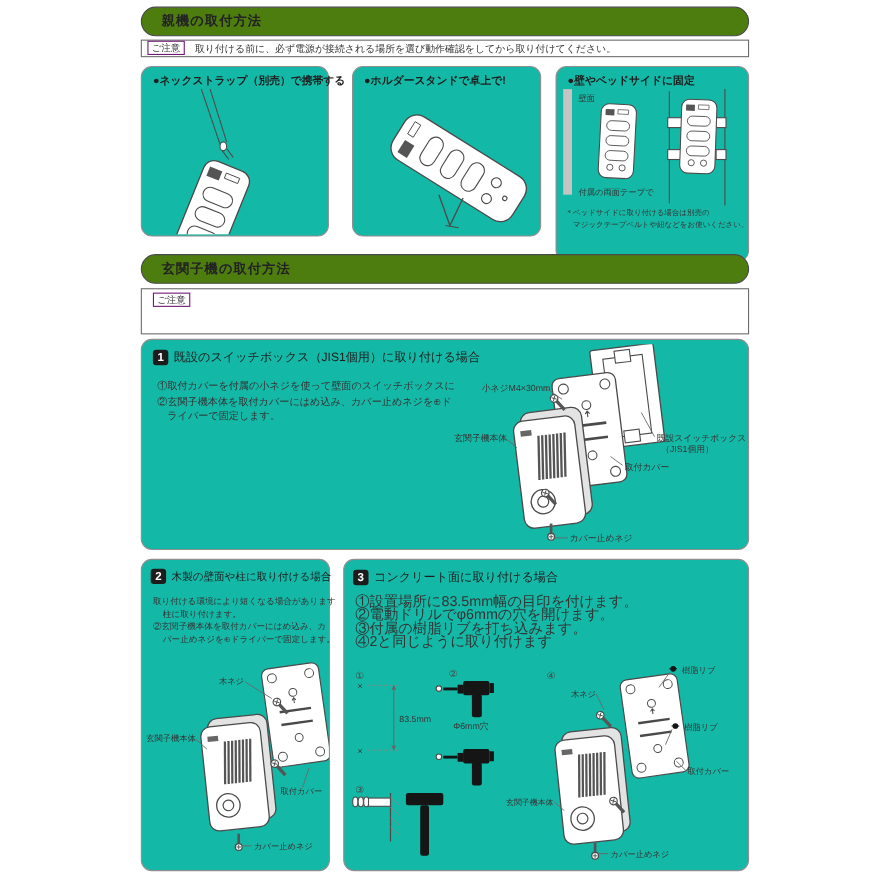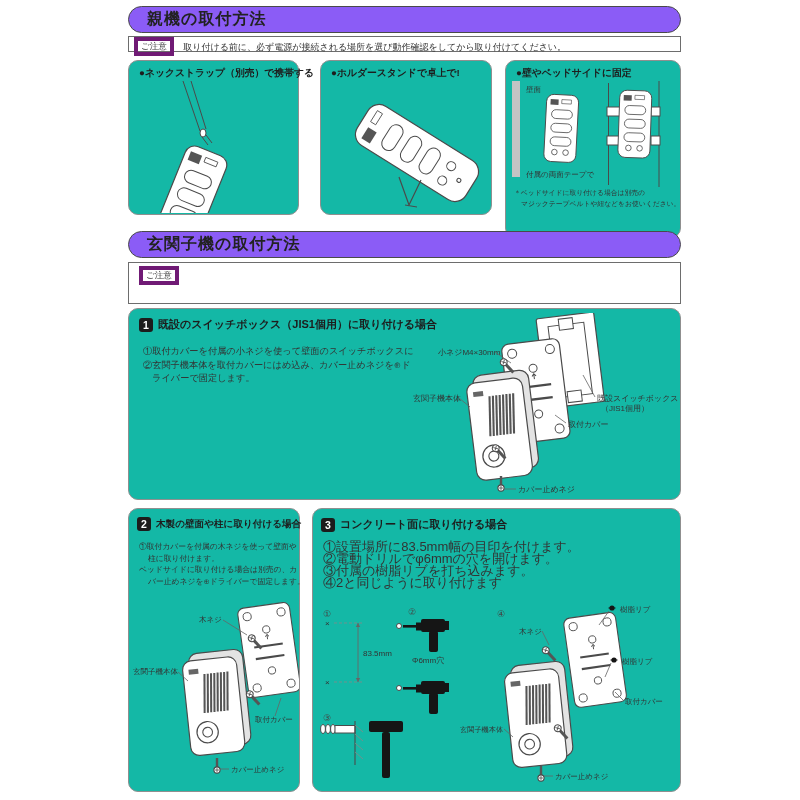--- a/index.html
+++ b/index.html
@@ -6,44 +6,44 @@
   html,body { background:#fff; }
   #page {
     position:relative; width:800px; height:800px; overflow:hidden;
     background:#ffffff; color:#2b2b2b;
     font-family:"Liberation Sans", sans-serif;
   }
   .abs { position:absolute; }
   .title-pill {
     position:absolute; left:128px; width:553px; height:27px;
     border:1.6px solid #4a4a4a; border-radius:14px;
-    font-size:16px; font-weight:bold; line-height:24px;
-    padding-left:18px; letter-spacing:1px; color:#222; background:#8b5cf6;
+    font-size:12px; font-weight:bold; line-height:24px;
+    padding-left:18px; letter-spacing:1px; color:#222; background:#4d7c0f;
   }
   .note-box {
     position:absolute; left:128px; width:553px;
     border:1px solid #6d6d6d; background:#fff; font-size:9px; color:#333;
   }
   .note-label {
-    display:inline-block; border:4px solid #701a75; padding:0 3px;
+    display:inline-block; border:1px solid #701a75; padding:0 3px;
     font-size:8.5px; line-height:11px; margin:0 7px 0 5px; color:#333;
     vertical-align:1px;
   }
   .panel {
     position:absolute; border:1.4px solid #8f8f8f; border-radius:10px;
     background:#14b8a6;
   }
   .p-title { position:absolute; left:10px; top:6px; font-size:9.8px; font-weight:bold; color:#1d1d1d; white-space:nowrap; }
   .sec2-head { position:absolute; display:flex; align-items:center; gap:5px; white-space:nowrap; }
   .numbox {
     display:inline-block; width:14px; height:14px; background:#1c1c1c; color:#fff;
     font-size:10.5px; font-weight:bold; text-align:center; line-height:14px;
     border-radius:3px; flex:0 0 auto;
   }
-  .h-title { font-size:11px; font-weight:bold; color:#1d1d1d; }
+  .h-title { font-size:11px; font-weight:normal; color:#1d1d1d; }
   .h-title.small { font-size:9.6px; }
   .steps { position:absolute; color:#333; }
   .steps div { white-space:nowrap; }
   .steps .cont { padding-left:9px; }
   svg { position:absolute; overflow:hidden; }
   svg text { font-family:"Liberation Sans", sans-serif; fill:#333; }
   .lbl { font-size:7.5px; }
   .lbl8 { font-size:8px; }
   .lbl7 { font-size:7.2px; }
   .circnum { font-size:9px; fill:#444; }
@@ -271,23 +271,23 @@
       <line class="leader" x1="113" y1="176" x2="125" y2="176"></line>
     </svg>
   </div>
 
   <div class="panel" style="left:128px;top:508px;width:172px;height:284px">
     <div class="sec2-head" style="left:8px;top:8px">
       <span class="numbox">2</span>
       <span class="h-title small">木製の壁面や柱に取り付ける場合</span>
     </div>
     <div class="steps" style="left:10px;top:32px;font-size:7.8px;line-height:11.5px">
-      <div>①取付カバーを付属の木ネジを使って壁面や</div>
+      <div>取り付ける環境により短くなる場合があります</div>
       <div class="cont">柱に取り付けます。</div>
-      <div>ベッドサイドに取り付ける場合は別売の、カ</div>
+      <div>②玄関子機本体を取付カバーにはめ込み、カ</div>
       <div class="cont">バー止めネジを⊕ドライバーで固定します。</div>
     </div>
     <svg style="left:0;top:86px" width="170" height="196" viewBox="0 0 170 196">
       <g transform="translate(108,14) rotate(-8) scale(0.9)">
           <use href="#cover-plate"></use>
         </g>
       <g transform="translate(52,60) rotate(-6) scale(0.97)">
           <use href="#door-unit"></use>
         </g>
       <g transform="translate(122,42) rotate(15)">

